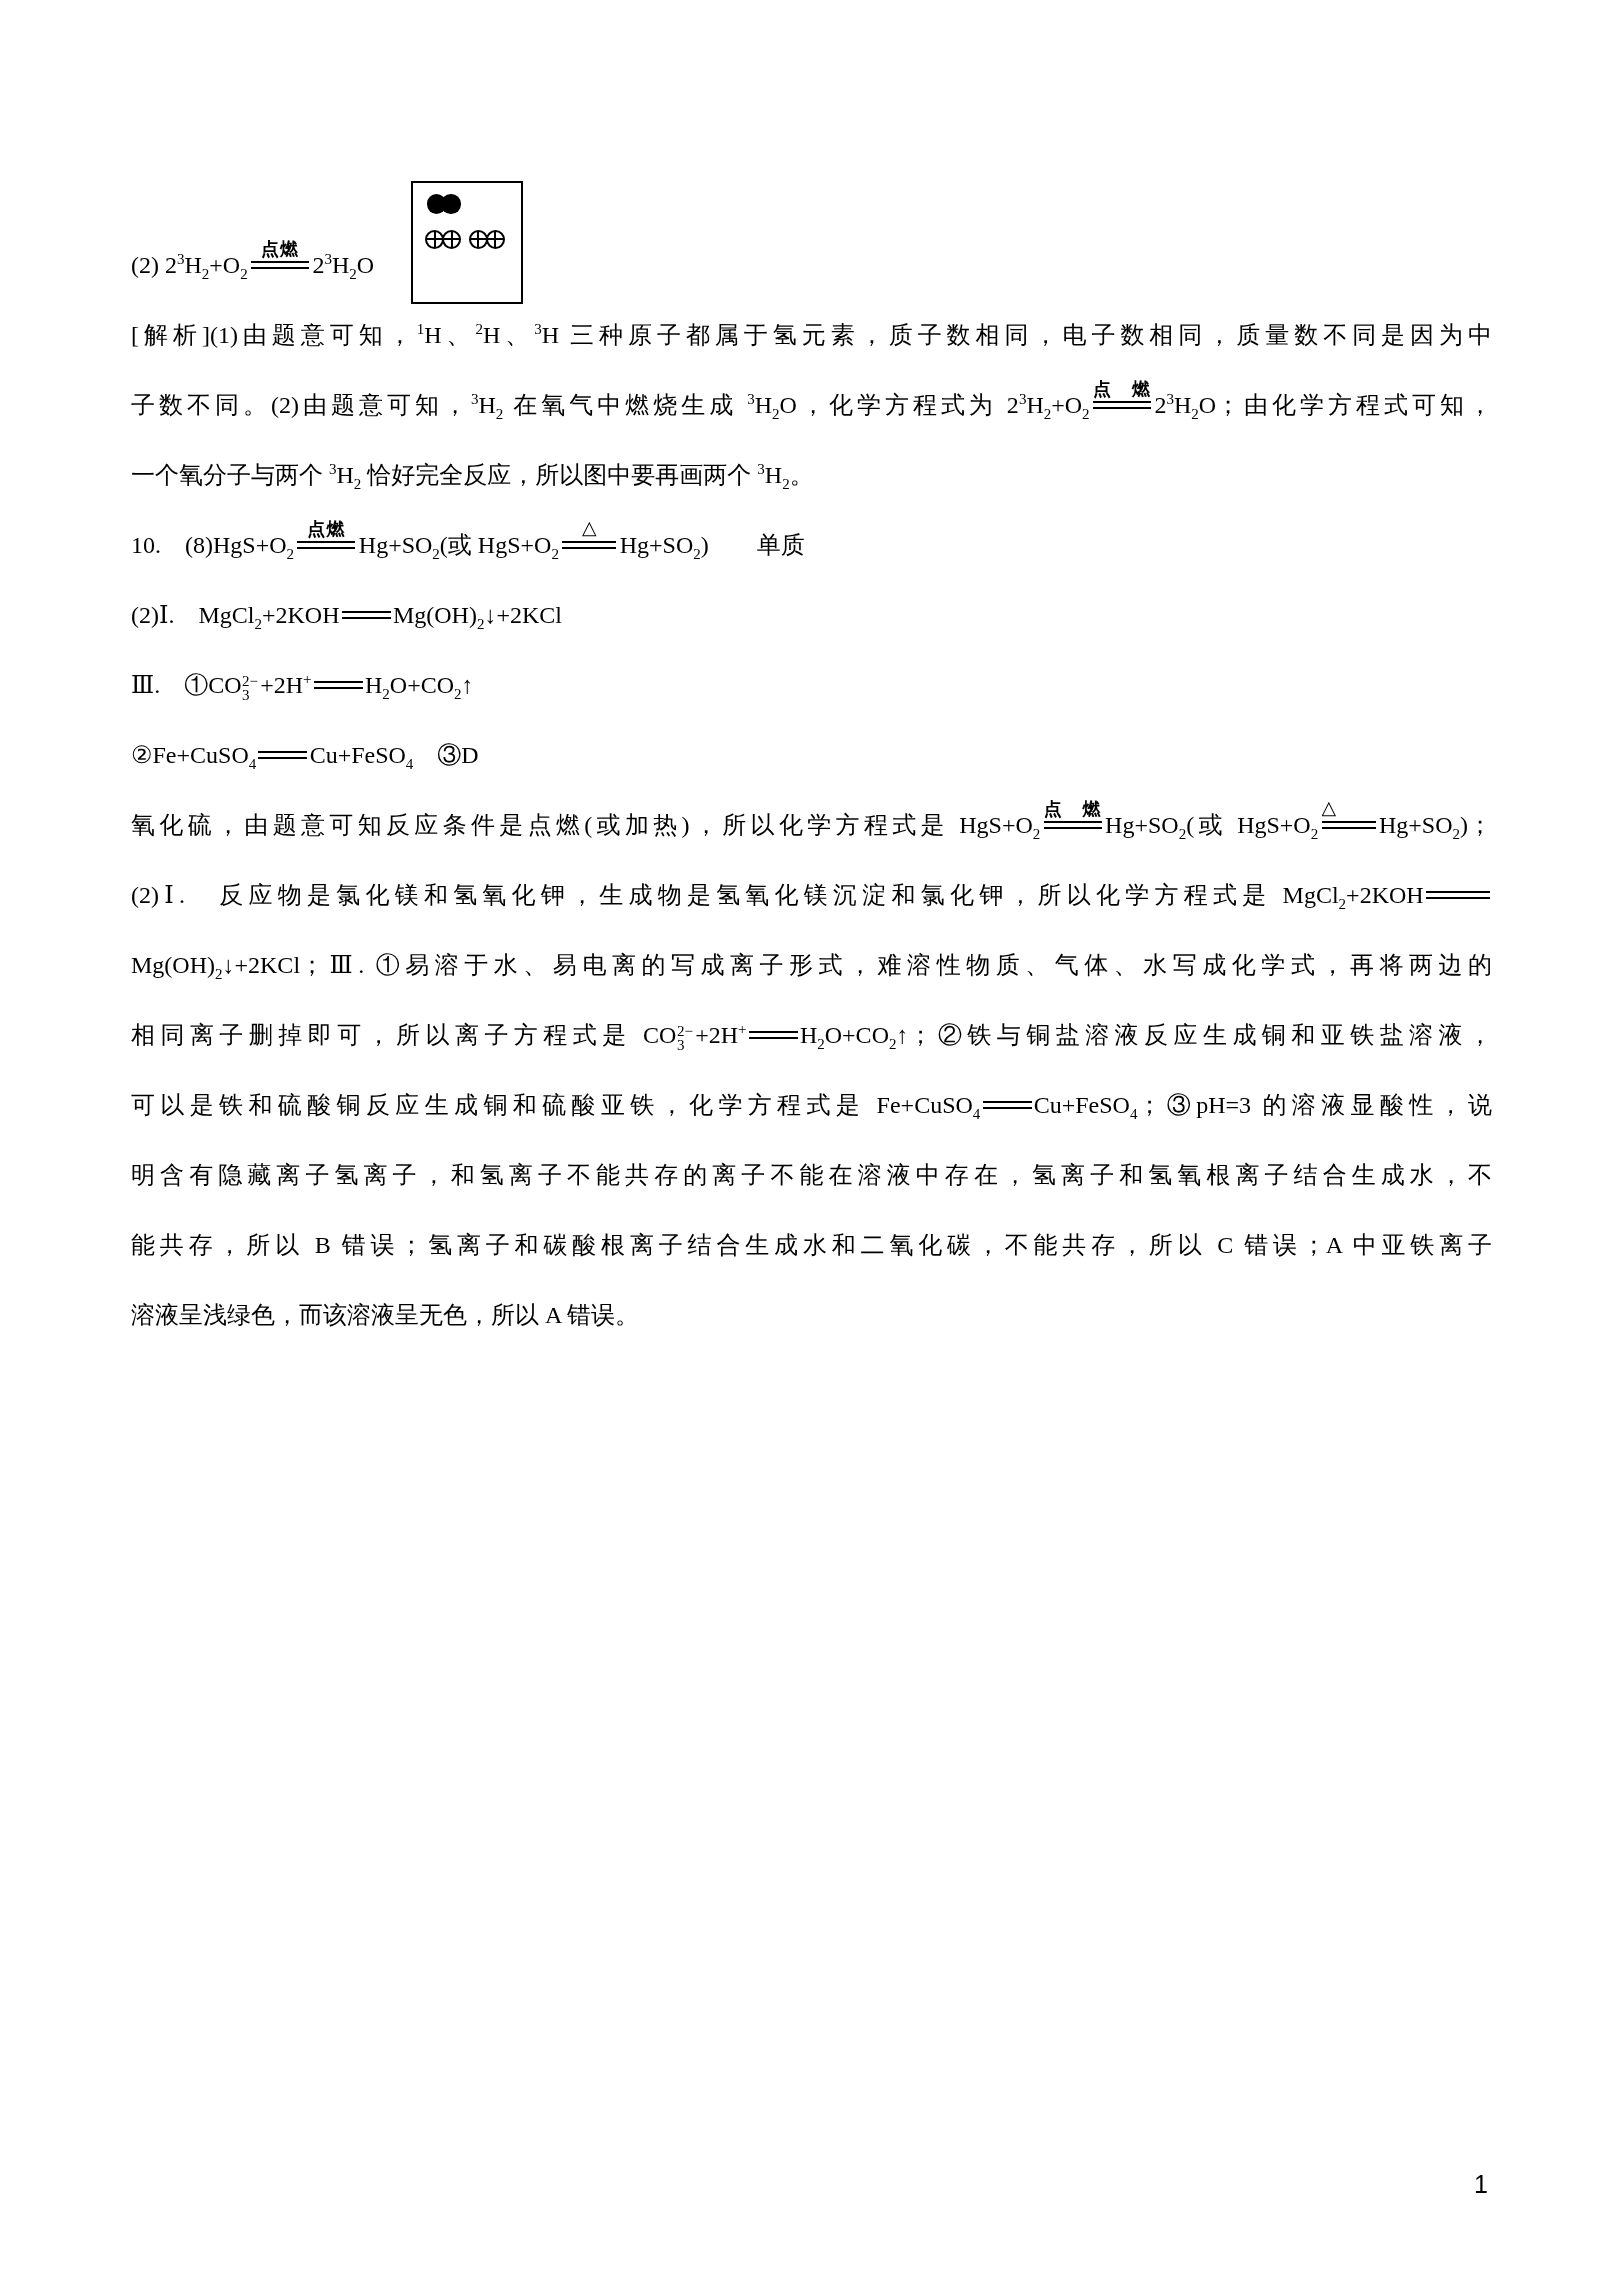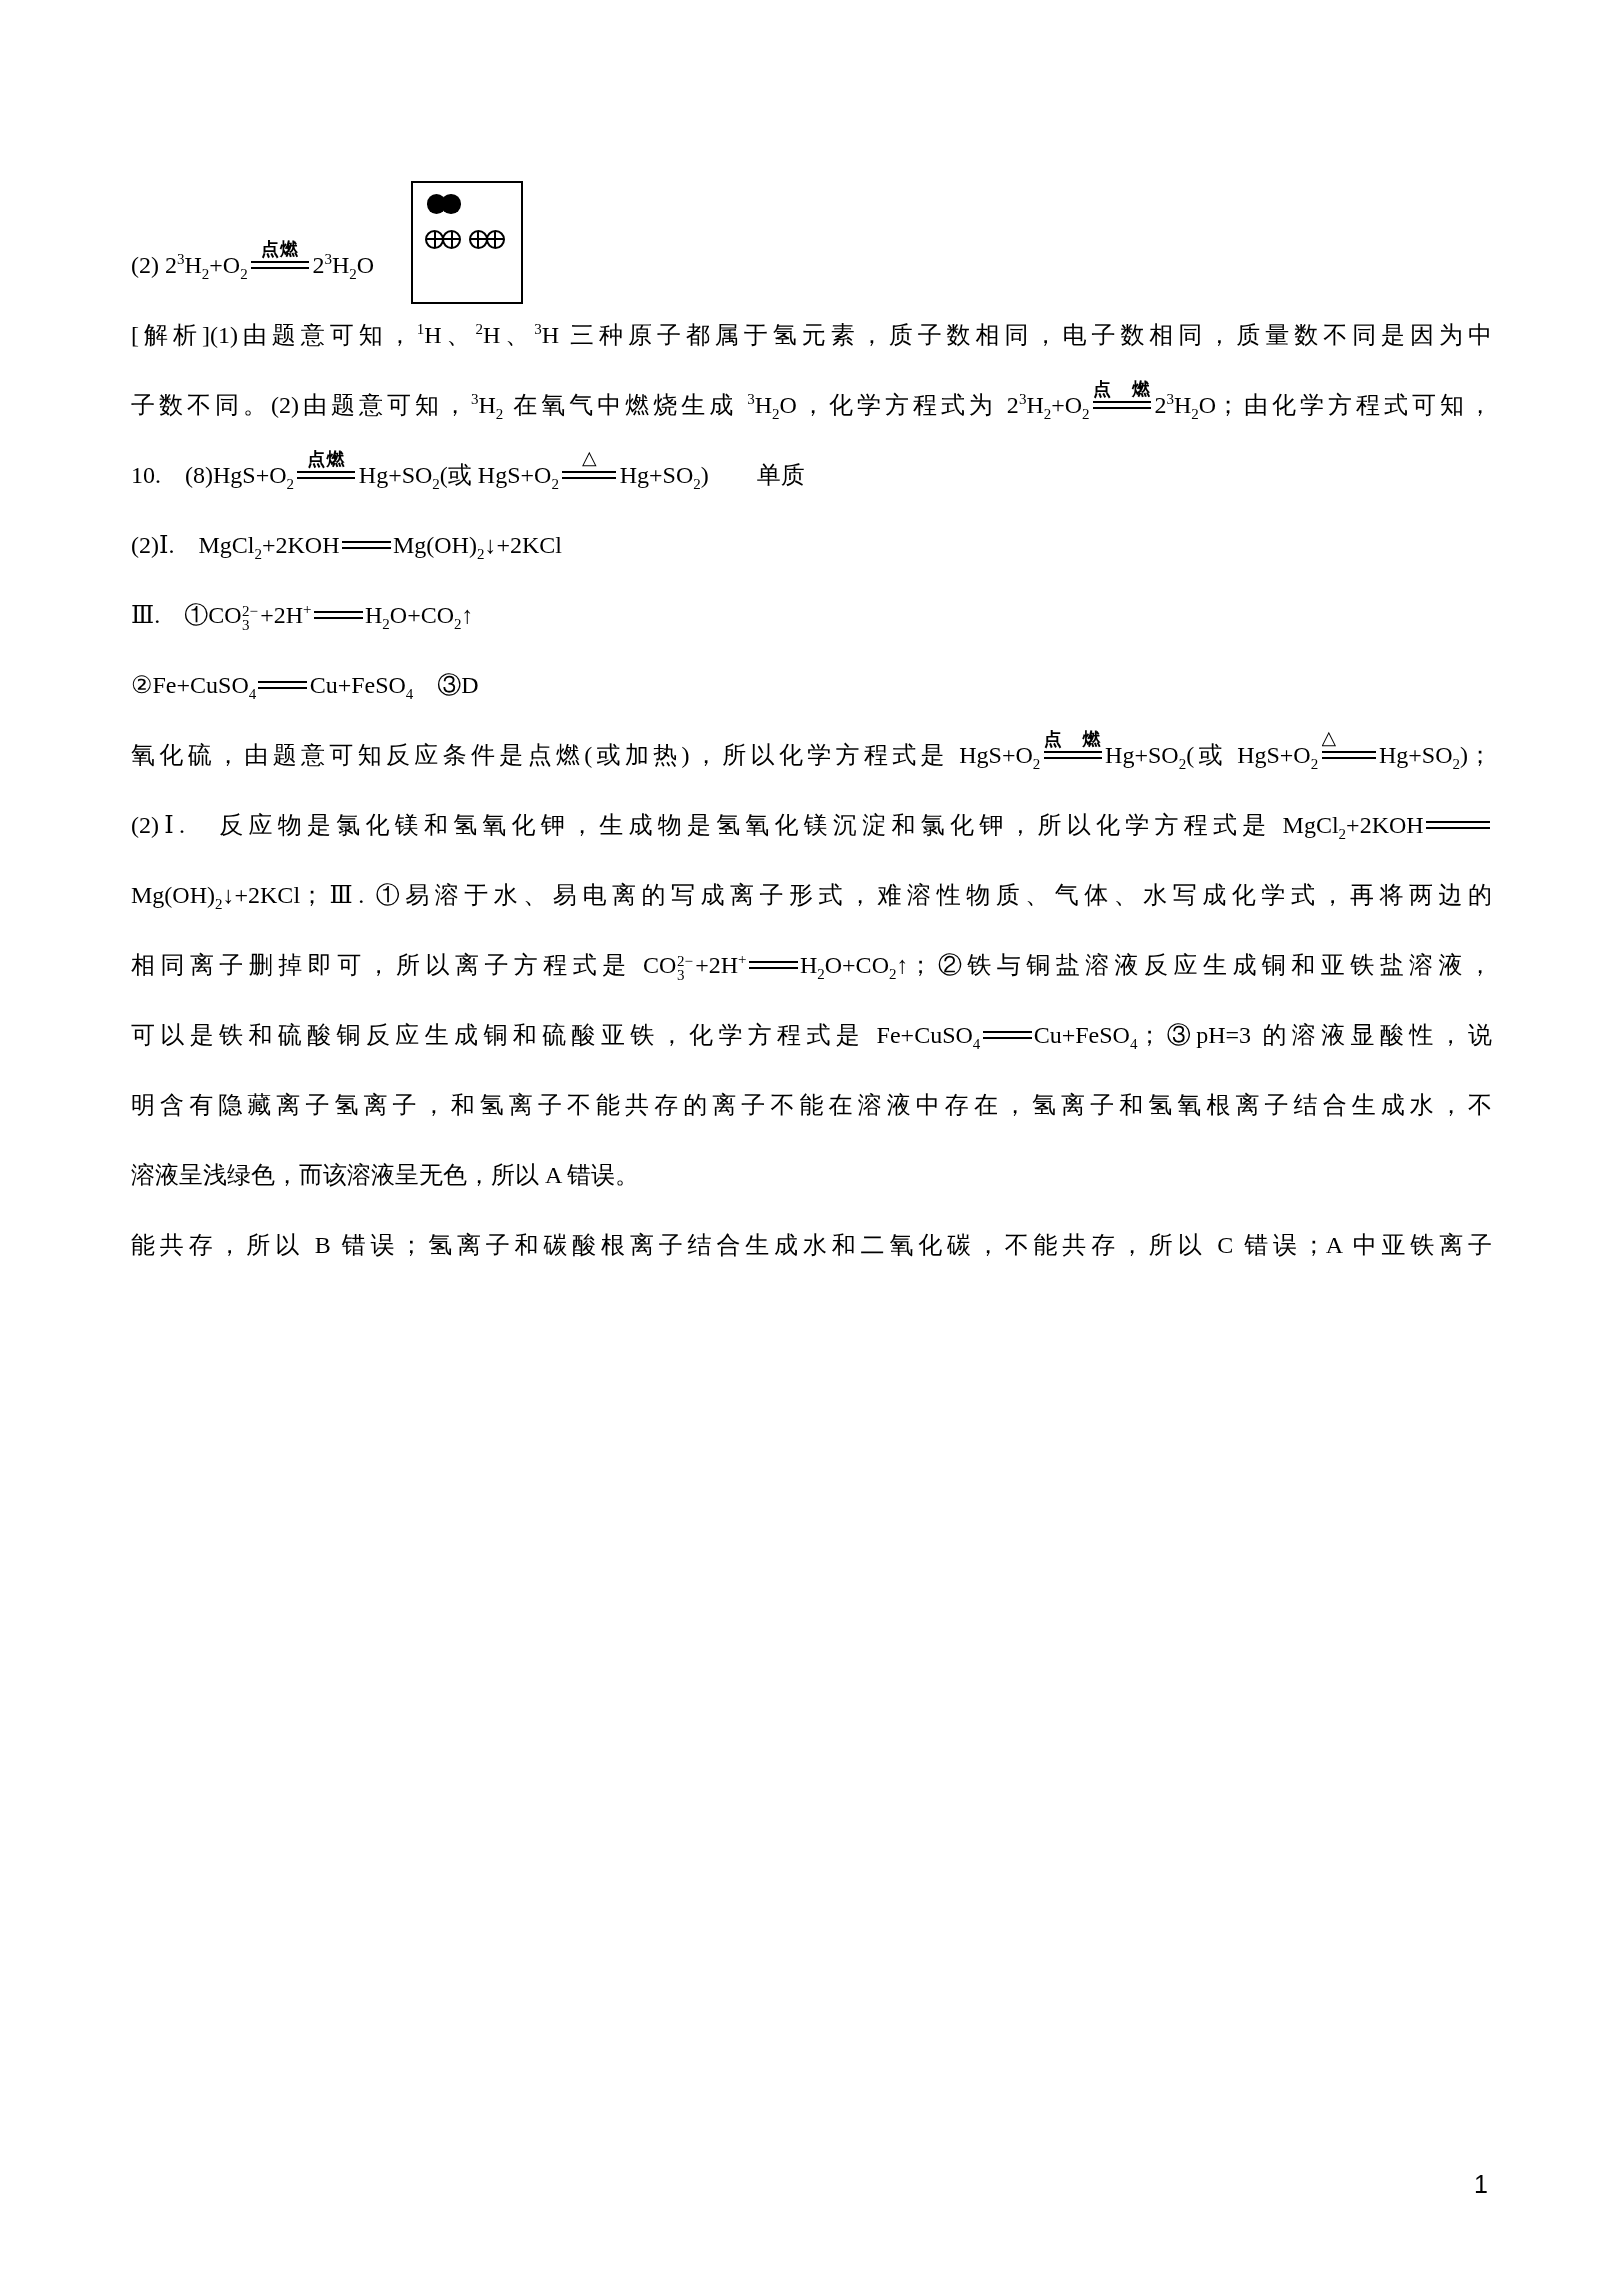--- a/index.html
+++ b/index.html
@@ -47,28 +47,29 @@
     <div class="mol crossed" style="left: 56px; top: 47px;">
       <span class="atom"></span>
       <span class="atom"></span>
     </div>
   </div>
 
 <div id="doc">
     <div class="line"><span>(2) 2</span><sup>3</sup><span>H</span><sub>2</sub><span>+O</span><sub>2</sub><span class="cond"><span class="ct">点燃</span><span class="dl" style="width: 58px;"></span></span><span>2</span><sup>3</sup><span>H</span><sub>2</sub><span>O</span></div>
     <div class="line just"><span>[解析](1)由题意可知，</span><sup>1</sup><span>H、</span><sup>2</sup><span>H、</span><sup>3</sup><span>H 三种原子都属于氢元素，质子数相同，电子数相同，质量数不同是因为中</span></div>
     <div class="line just"><span>子数不同。(2)由题意可知，</span><sup>3</sup><span>H</span><sub>2</sub><span> 在氧气中燃烧生成 </span><sup>3</sup><span>H</span><sub>2</sub><span>O，化学方程式为 2</span><sup>3</sup><span>H</span><sub>2</sub><span>+O</span><sub>2</sub><span class="cond"><span class="ct">点燃</span><span class="dl" style="width: 58px;"></span></span><span>2</span><sup>3</sup><span>H</span><sub>2</sub><span>O；由化学方程式可知，</span></div>
+    <div class="line"><span>一个氧分子与两个 </span><sup>3</sup><span>H</span><sub>2</sub><span> 恰好完全反应，所以图中要再画两个 </span><sup>3</sup><span>H</span><sub>2</sub><span>。</span></div>
     <div class="line"><span>10.　(8)HgS+O</span><sub>2</sub><span class="cond"><span class="ct">点燃</span><span class="dl" style="width: 58px;"></span></span><span>Hg+SO</span><sub>2</sub><span>(或 HgS+O</span><sub>2</sub><span class="cond"><span class="ct tri">△</span><span class="dl" style="width: 54px;"></span></span><span>Hg+SO</span><sub>2</sub><span>)　　单质</span></div>
     <div class="line"><span>(2)Ⅰ.　MgCl</span><sub>2</sub><span>+2KOH</span><span class="dl solo" style="width: 49px;"></span><span>Mg(OH)</span><sub>2</sub><span>↓+2KCl</span></div>
     <div class="line"><span>Ⅲ.　①CO</span><span class="ss"><span>2−</span><span>3</span></span><span>+2H</span><sup>+</sup><span class="dl solo" style="width: 49px;"></span><span>H</span><sub>2</sub><span>O+CO</span><sub>2</sub><span>↑</span></div>
     <div class="line"><span>②Fe+CuSO</span><sub>4</sub><span class="dl solo" style="width: 49px;"></span><span>Cu+FeSO</span><sub>4</sub><span>　③D</span></div>
     <div class="line just"><span>氧化硫，由题意可知反应条件是点燃(或加热)，所以化学方程式是 HgS+O</span><sub>2</sub><span class="cond"><span class="ct">点燃</span><span class="dl" style="width: 58px;"></span></span><span>Hg+SO</span><sub>2</sub><span>(或 HgS+O</span><sub>2</sub><span class="cond"><span class="ct tri">△</span><span class="dl" style="width: 54px;"></span></span><span>Hg+SO</span><sub>2</sub><span>)；</span></div>
     <div class="line just"><span>(2)Ⅰ.　反应物是氯化镁和氢氧化钾，生成物是氢氧化镁沉淀和氯化钾，所以化学方程式是 MgCl</span><sub>2</sub><span>+2KOH</span><span class="dl solo" style="width: 64px;"></span></div>
     <div class="line just"><span>Mg(OH)</span><sub>2</sub><span>↓+2KCl；Ⅲ. ①易溶于水、易电离的写成离子形式，难溶性物质、气体、水写成化学式，再将两边的</span></div>
     <div class="line just"><span>相同离子删掉即可，所以离子方程式是 CO</span><span class="ss"><span>2−</span><span>3</span></span><span>+2H</span><sup>+</sup><span class="dl solo" style="width: 49px;"></span><span>H</span><sub>2</sub><span>O+CO</span><sub>2</sub><span>↑；②铁与铜盐溶液反应生成铜和亚铁盐溶液，</span></div>
     <div class="line just"><span>可以是铁和硫酸铜反应生成铜和硫酸亚铁，化学方程式是 Fe+CuSO</span><sub>4</sub><span class="dl solo" style="width: 49px;"></span><span>Cu+FeSO</span><sub>4</sub><span>；③pH=3 的溶液显酸性，说</span></div>
     <div class="line just"><span>明含有隐藏离子氢离子，和氢离子不能共存的离子不能在溶液中存在，氢离子和氢氧根离子结合生成水，不</span></div>
+    <div class="line just"><span>能共存，所以 B 错误；氢离子和碳酸根离子结合生成水和二氧化碳，不能共存，所以 C 错误；A 中亚铁离子</span></div>
     <div class="line"><span>溶液呈浅绿色，而该溶液呈无色，所以 A 错误。</span></div>
-    <div class="line just"><span>能共存，所以 B 错误；氢离子和碳酸根离子结合生成水和二氧化碳，不能共存，所以 C 错误；A 中亚铁离子</span></div>
   </div>
 
 <div id="pagenum">1</div>
 
 
 </body></html>

